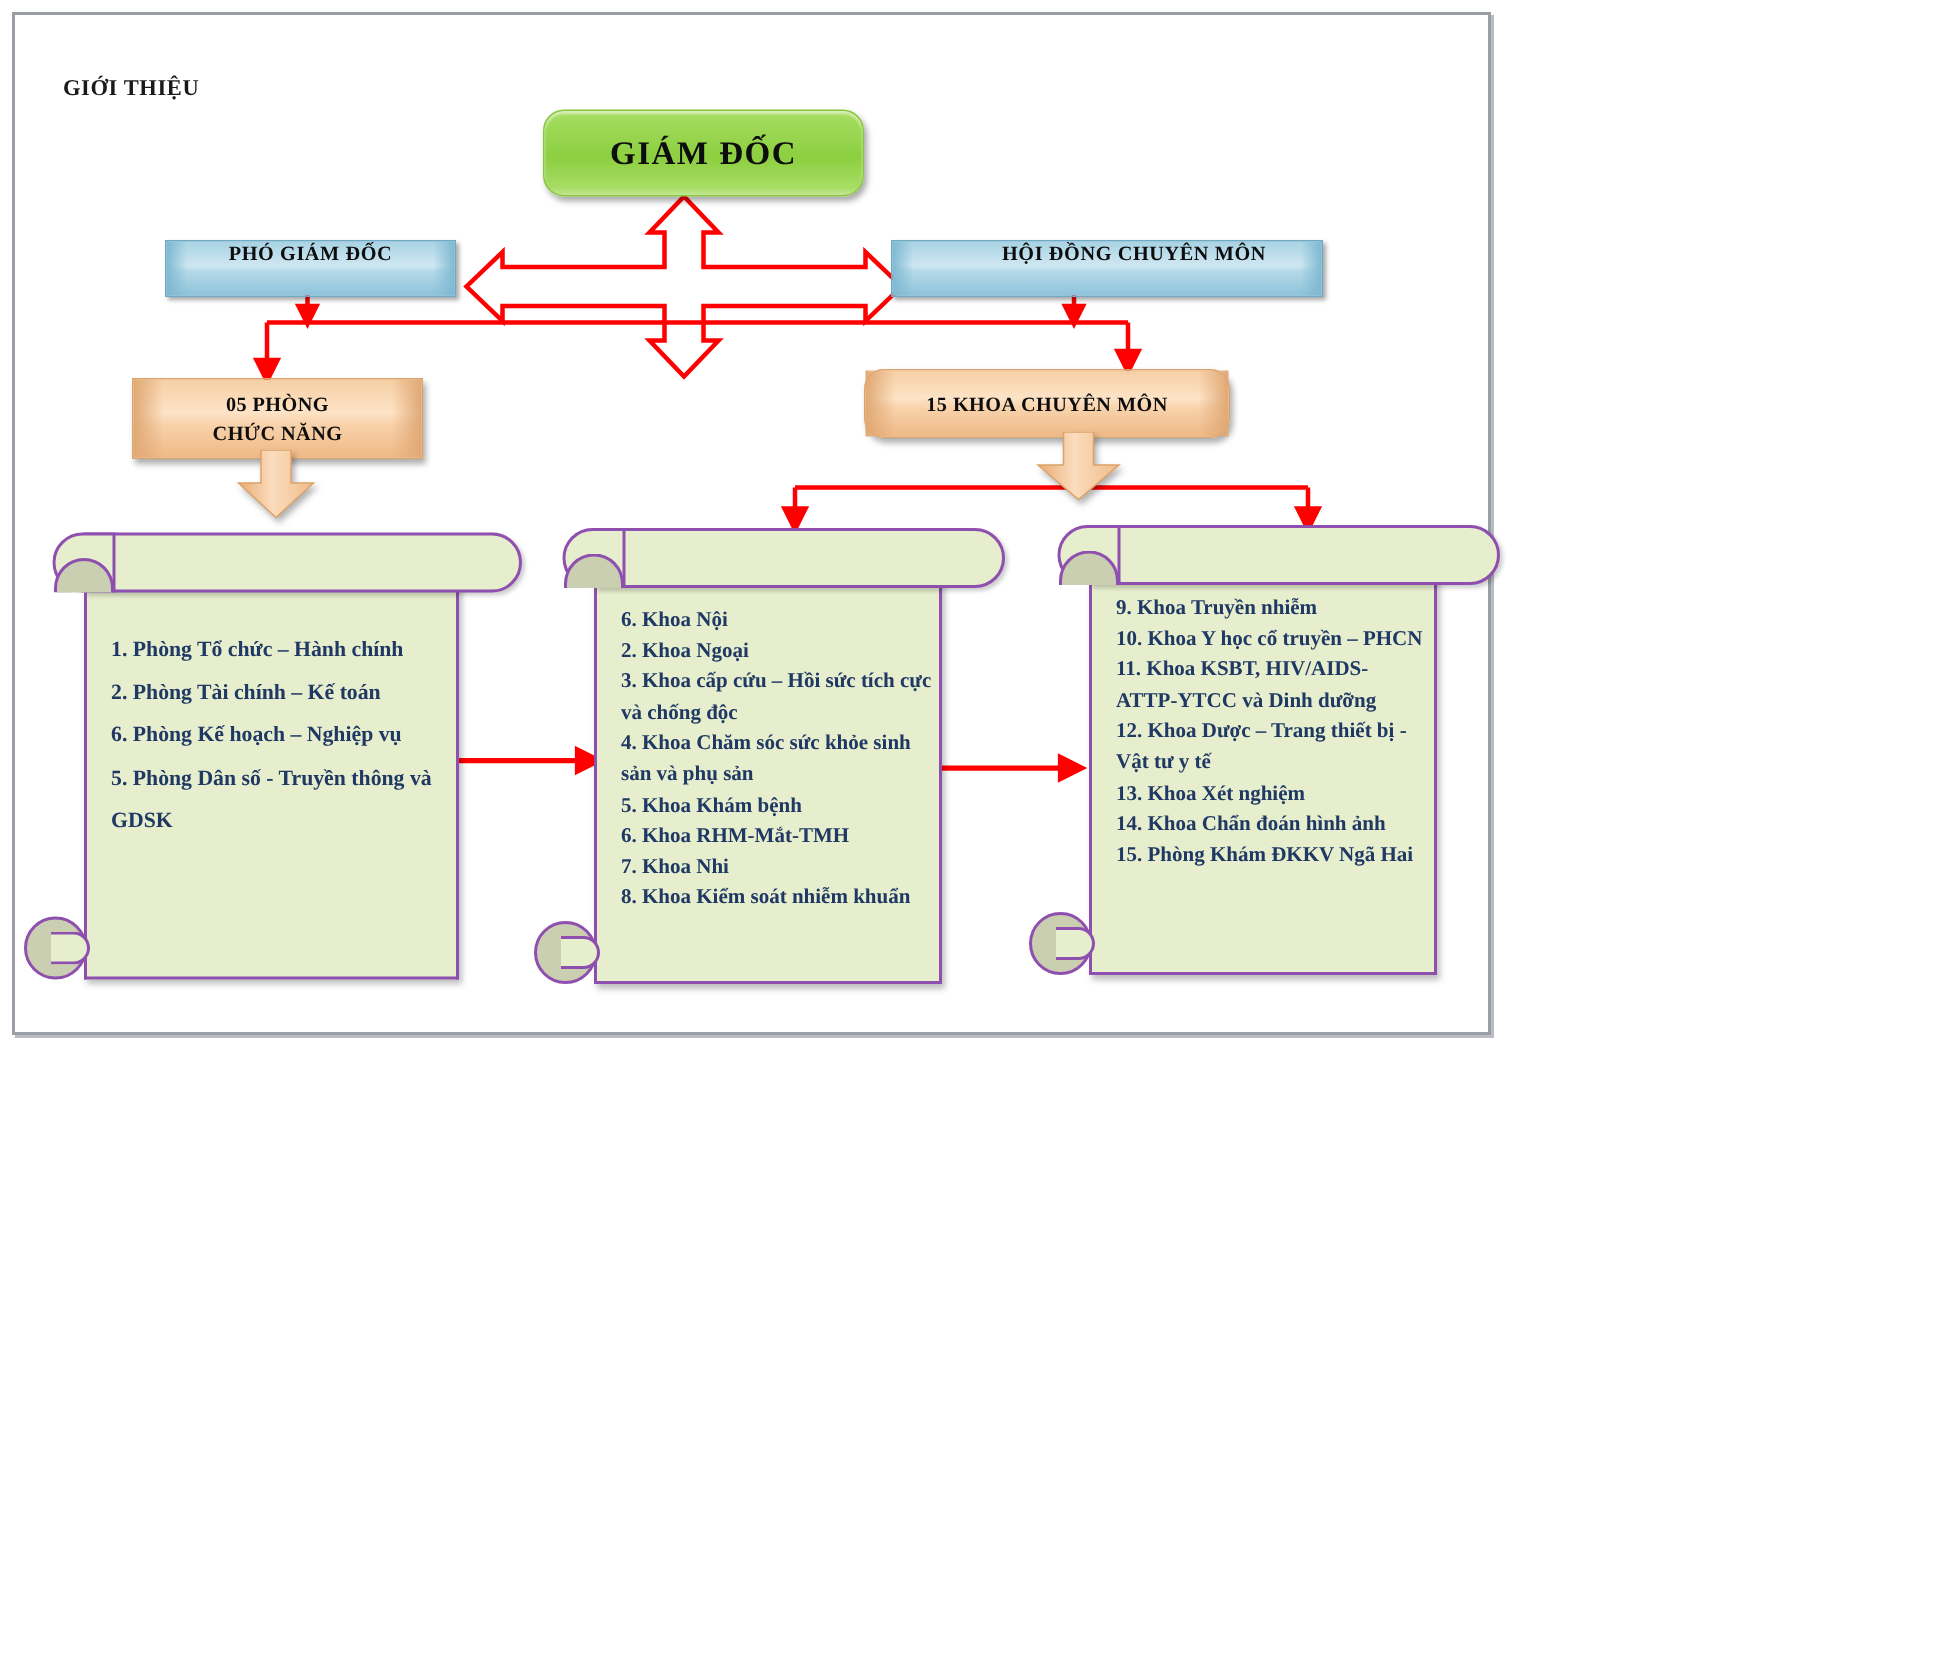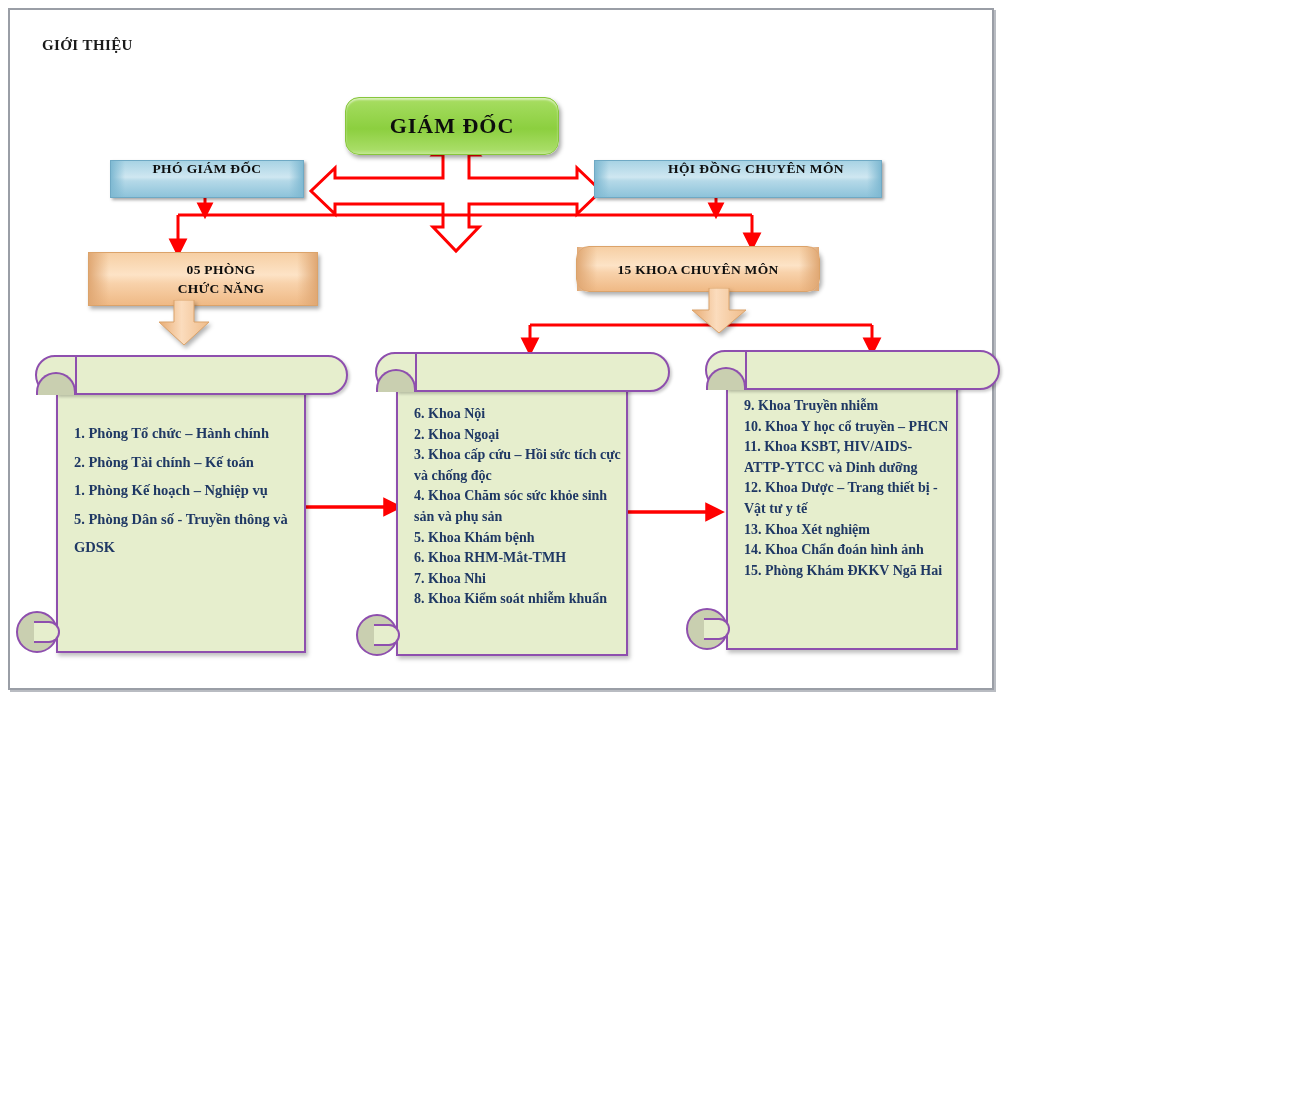--- a/index.html
+++ b/index.html
@@ -10,34 +10,34 @@
   
   .frame{
     position:absolute;left:8px;top:8px;width:986px;height:682px;
     background:#ffffff;
     border:2px solid #9a9ea6;
     box-shadow:2px 2px 0 0 #b9bcc2;
     box-sizing:border-box;
   }
 
   .section-title{
-    position:absolute;left:42px;top:37px;
+    position:absolute;left:42px;top:51px;
     font-family:"Liberation Serif",serif;
     font-weight:bold;font-size:15px;color:#1a1a1a;
     letter-spacing:.4px;
   }
 
   
   .giamdoc{
-    position:absolute;left:345px;top:73px;width:212px;height:56px;
+    position:absolute;left:362px;top:73px;width:212px;height:56px;
     border-radius:14px;
     background:linear-gradient(to bottom,#a9dd63 0%,#9ed957 18%,#8ccf3f 55%,#a8dd66 92%,#c3e894 100%);
     border:1px solid #87c63c;
     box-shadow:2px 3px 4px rgba(0,0,0,.35), inset 0 2px 2px rgba(255,255,255,.55);
-    display:flex;align-items:center;justify-content:center;margin-top:24px;
+    display:flex;align-items:center;justify-content:center;
   }
   .giamdoc span{
     font-family:"Liberation Serif",serif;font-weight:bold;font-size:22px;color:#0d0d0d;
     letter-spacing:1px;
   }
 
   
   .bevel-blue{
     position:absolute;height:36px;
     background:linear-gradient(to bottom,#a8d3e4 0%,#cfe7f1 45%,#b5d9e8 55%,#8dc3da 100%);
@@ -69,21 +69,21 @@
   .bevel-orange:before,.bevel-orange:after{
     content:"";position:absolute;top:0;bottom:0;width:20px;pointer-events:none;
   }
   .bevel-orange:before{left:0;background:linear-gradient(to right,#e0a874,rgba(255,255,255,0));}
   .bevel-orange:after{right:0;background:linear-gradient(to left,#e0a874,rgba(255,255,255,0));}
   .bevel-orange .ot{
     position:relative;z-index:2;
     font-family:"Liberation Serif",serif;font-weight:bold;font-size:13.5px;color:#0d0d0d;
     line-height:19px;letter-spacing:.3px;
   }
-  #box-phong{left:88px;top:252px;width:192px;height:52px;padding-left:36px;}
+  #box-phong{left:88px;top:252px;width:192px;height:52px;}
   #box-khoa{left:576px;top:246px;width:242px;height:44px;border-radius:13px;}
 
   
   .orange-arrow{position:absolute;filter:drop-shadow(2px 3px 2px rgba(0,0,0,.3));}
 
   
   .scroll{position:absolute;}
   .scroll .body{
     position:absolute;left:38px;top:26px;
     background:#e6eecd;border:2px solid #8e4fae;border-top:none;
@@ -233,21 +233,21 @@
   <div id="scroll-1" class="scroll" style="left:18px;top:355px;width:312px;height:310px;">
     <div class="body" style="width:250px;height:272px;"></div>
     <div class="topbar" style="width:292px;"></div>
     <div class="curl-top"></div>
     <div class="curl-top-in"></div>
     <div class="curl-bot" style="top:256px;"></div>
     <div class="curl-bot-in" style="top:266px;"></div>
     <div class="list">
       <div>1. Phòng Tổ chức – Hành chính</div>
       <div>2. Phòng Tài chính – Kế toán</div>
-      <div>1. Phòng Kế hoạch – Nghiệp vụ</div>
+      <div>6. Phòng Kế hoạch – Nghiệp vụ</div>
       <div>5. Phòng Dân số - Truyền thông và GDSK</div>
     </div>
   </div>
 
   <div id="scroll-2" class="scroll" style="left:358px;top:352px;width:300px;height:312px;">
     <div class="body" style="width:232px;height:278px;"></div>
     <div class="topbar" style="width:274px;"></div>
     <div class="curl-top"></div>
     <div class="curl-top-in"></div>
     <div class="curl-bot" style="top:262px;"></div>

